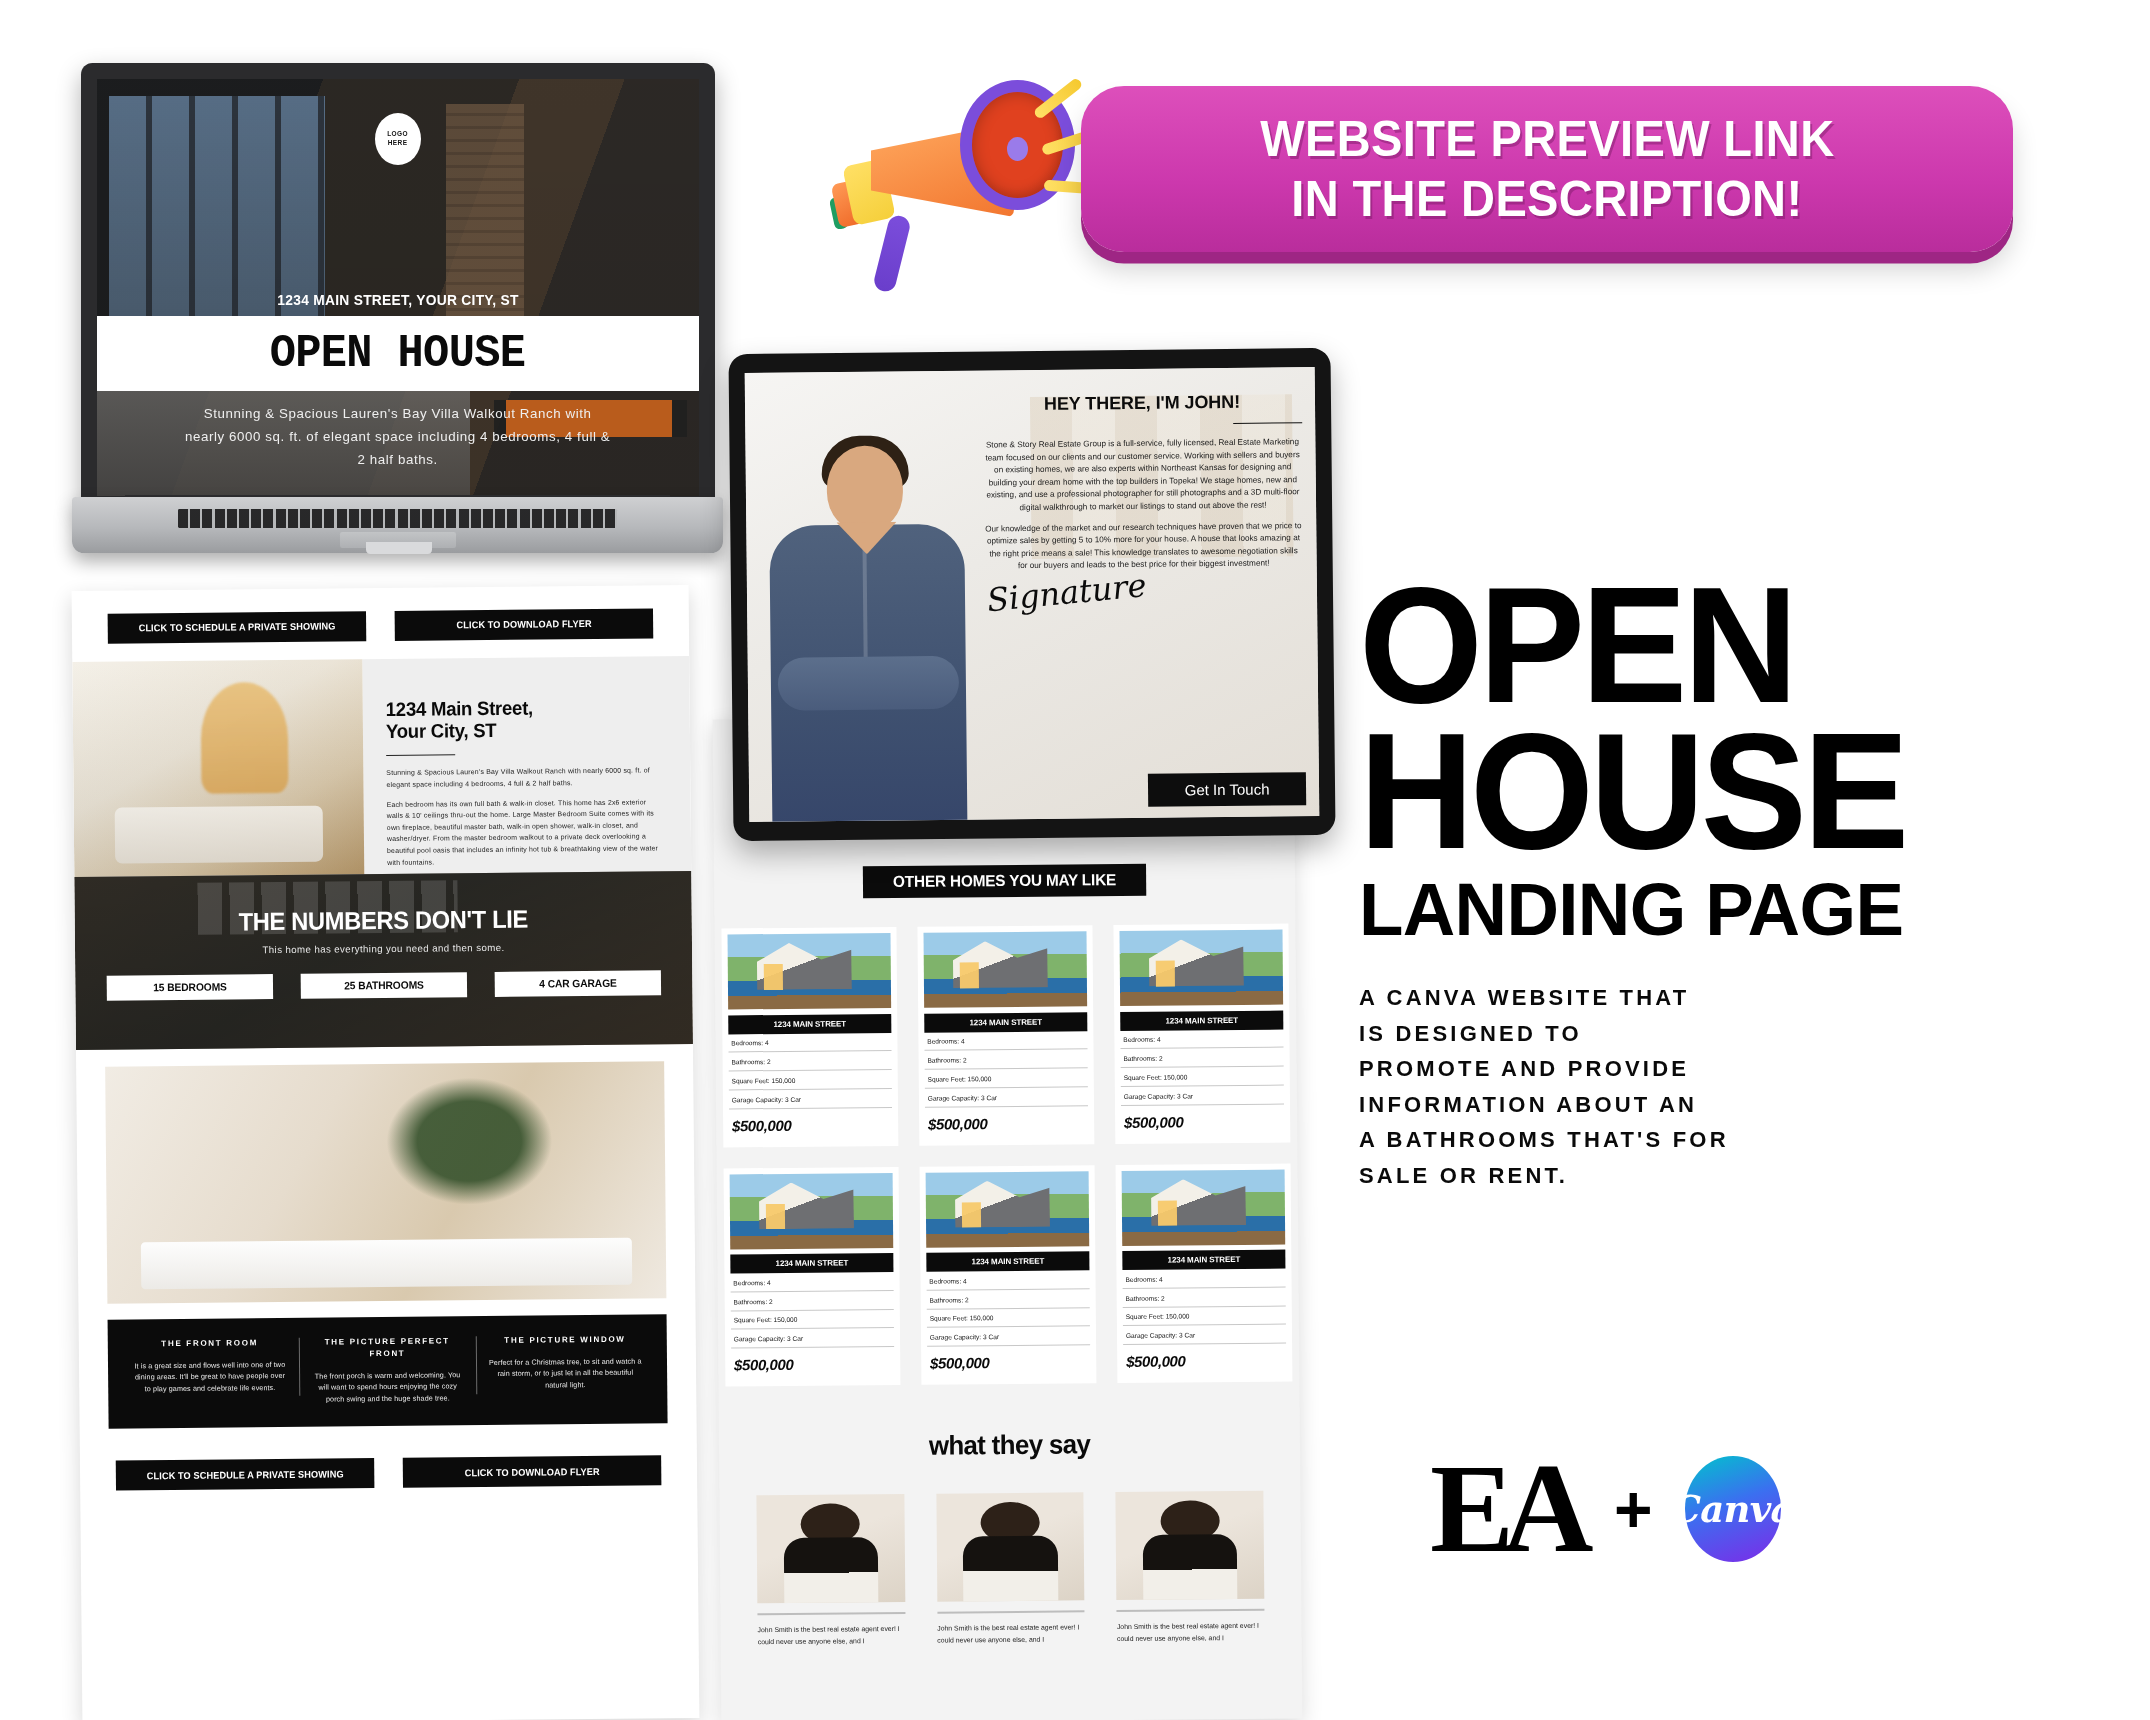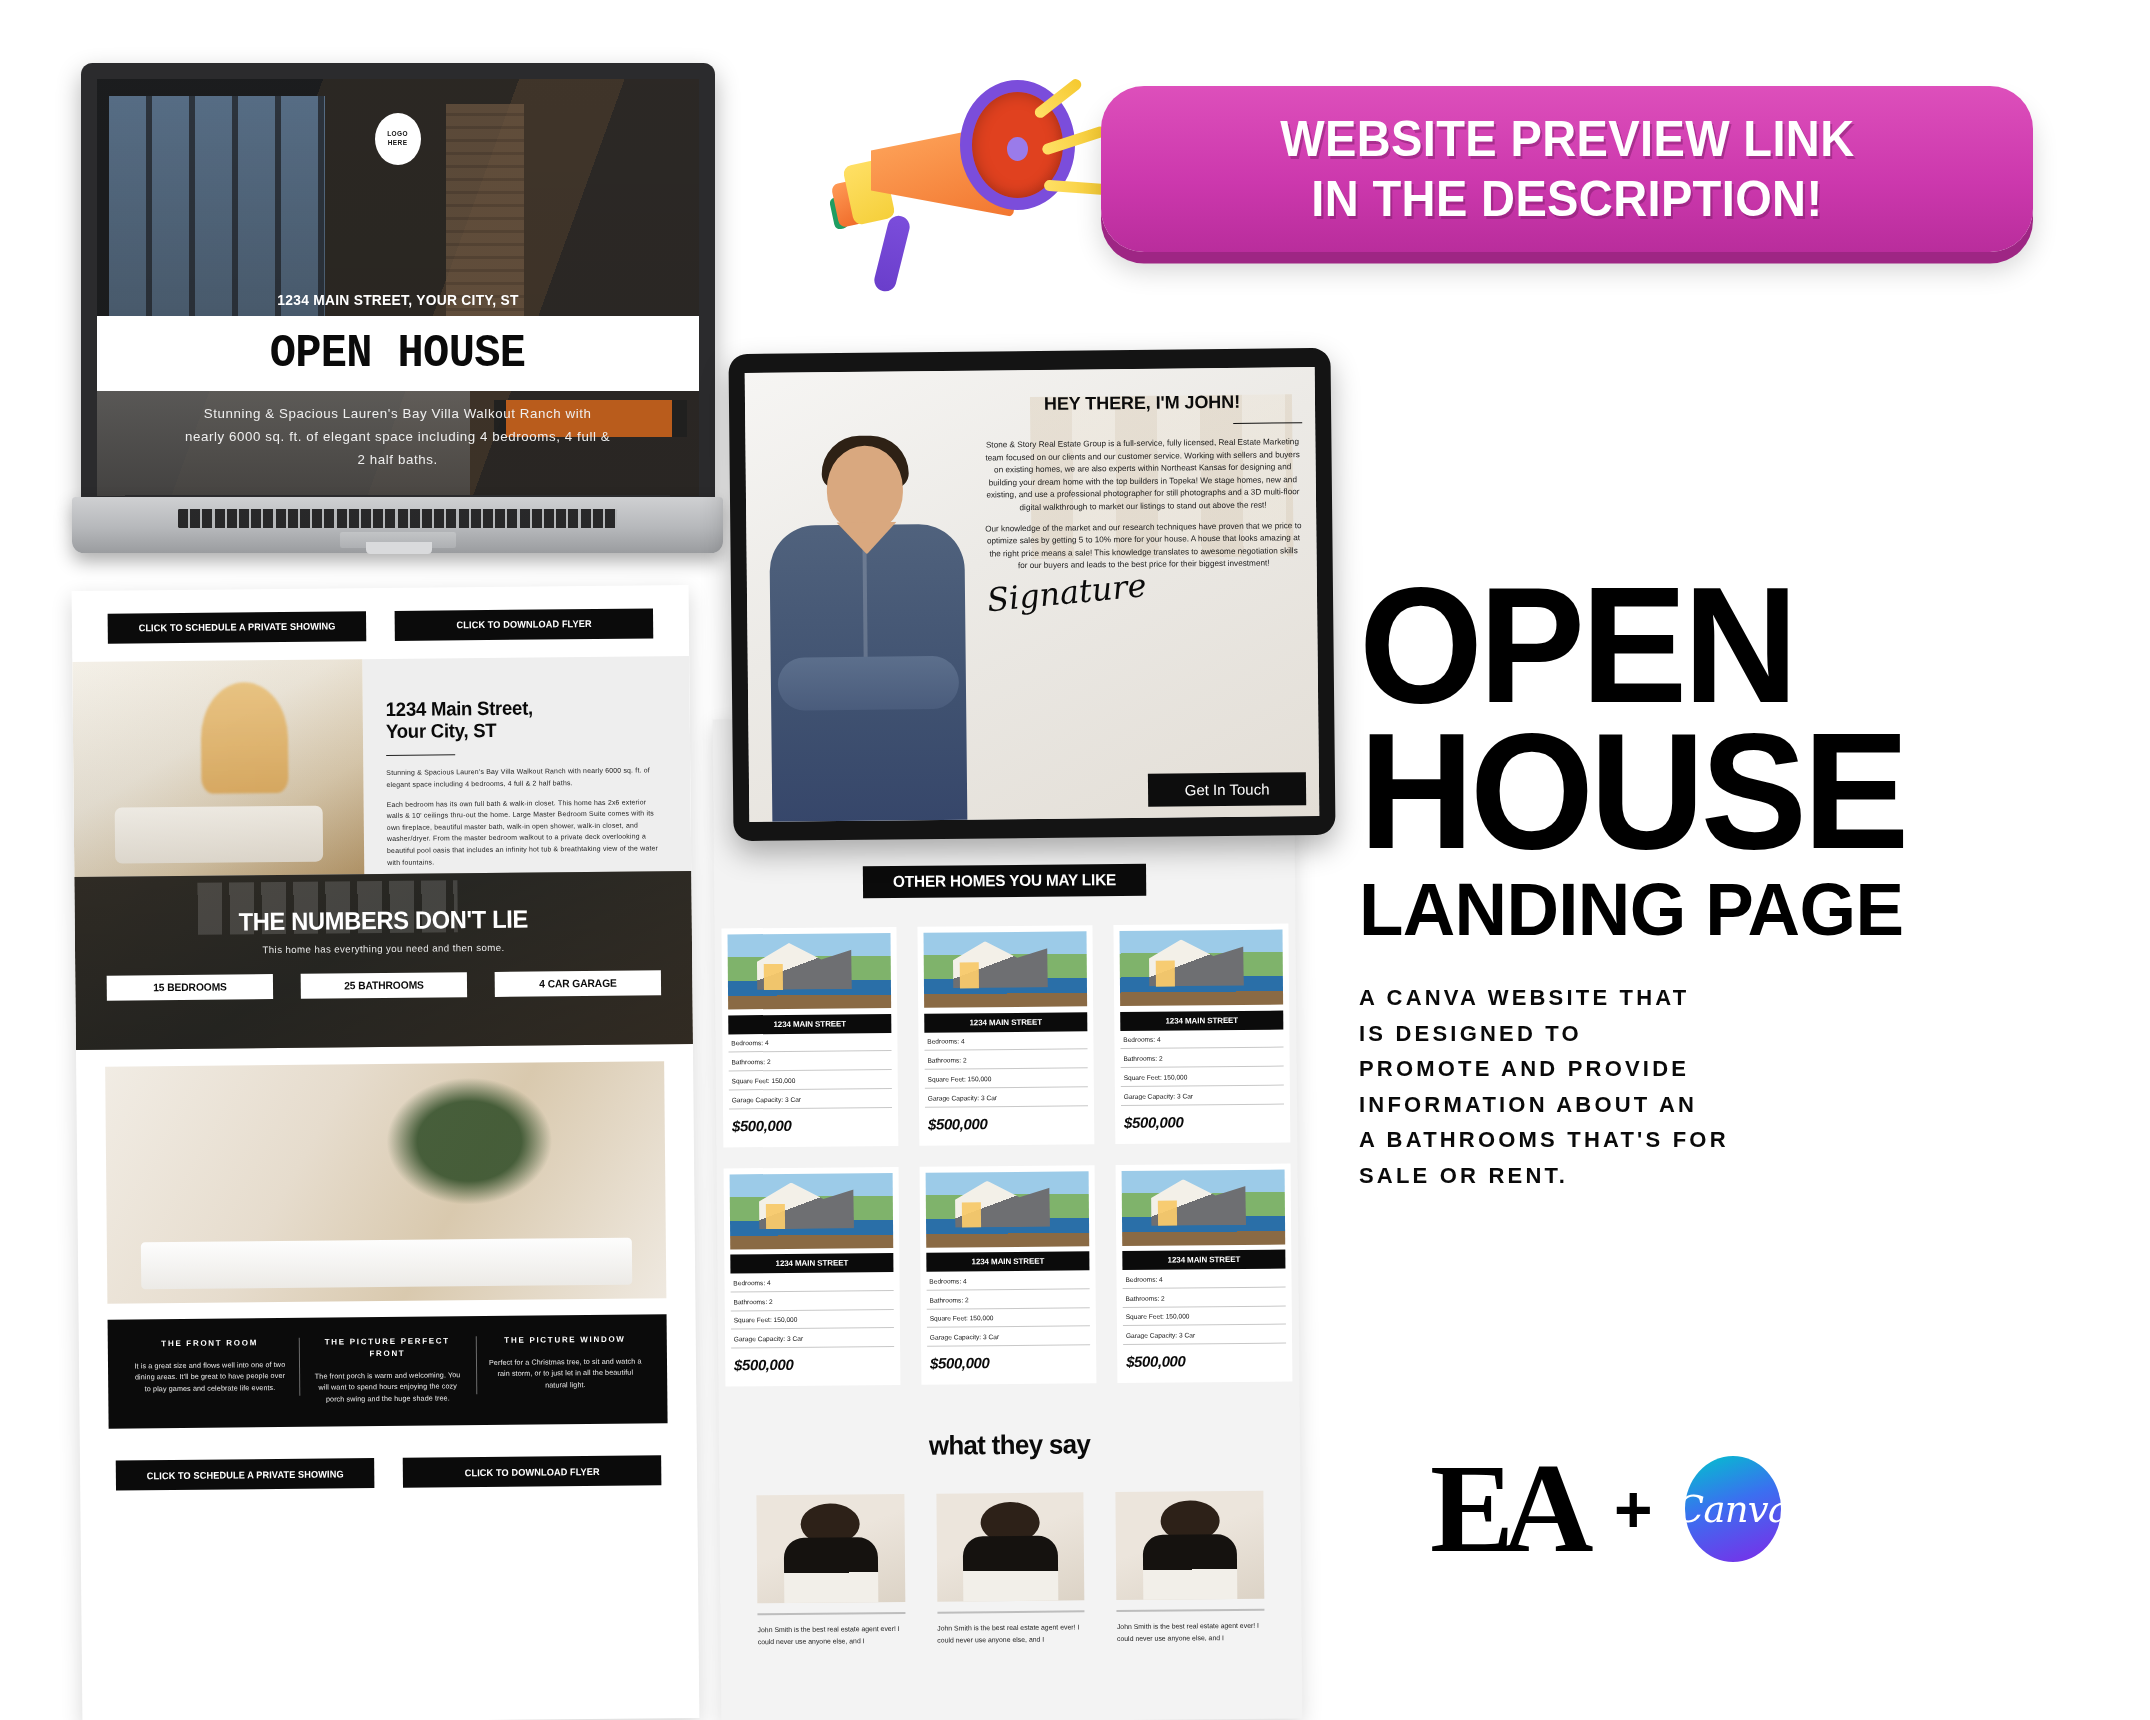--- a/index.html
+++ b/index.html
@@ -147,21 +147,21 @@
   .mg-r2 { left: 209px; top: 79px; width: 66px; transform: rotate(-18deg); }
   .mg-r3 { left: 212px; top: 126px; width: 66px; transform: rotate(4deg); }
 
   
   #pink-banner {
     position: absolute; left: 1081px; top: 86px; width: 932px; height: 166px;
     border-radius: 43px;
     background: linear-gradient(180deg,#dd4fbb 0%,#cc38ad 58%,#b92d9c 100%);
     box-shadow: 0 11.5px 0 #9e2684, 0 18.6px 26px rgba(0,0,0,.16);
     display: flex; flex-direction: column;
-    align-items: center; justify-content: center; gap: 2.9px; margin-left: 20px;
+    align-items: center; justify-content: center; gap: 2.9px;
   }
   #pink-banner div {
     color: #fff; font-size: 50px; font-weight: 800; letter-spacing: 0.4px;
     text-shadow: 2.2px 2.9px 0 rgba(120,25,100,.45);
     transform: scaleX(.94); white-space: nowrap;
   }
 
   
   #right-col { position: absolute; left: 1359px; top: 579px; width: 760px; }
   .rc-open, .rc-house {
@@ -183,21 +183,21 @@
   #brands { position: absolute; left: 1430px; top: 1455px; display: flex; align-items: center; gap: 32px; }
   .ea-logo { font-family: "Liberation Serif", serif; font-size: 126px; font-weight: 700; line-height: .86; color: #000; letter-spacing: -11.5px; }
   .plus-sign { font-size: 66px; font-weight: 700; color: #000; line-height: 1; }
   .canva-badge {
     width: 96px; height: 106px; border-radius: 50%;
     background: linear-gradient(160deg,#00c4cc 0%,#3b6ff0 45%,#7d2ae8 100%);
     display: flex; align-items: center; justify-content: center;
   }
   .canva-badge span {
     font-family: "DejaVu Serif", serif; font-style: italic;
-    color: #fff; font-size: 37px; font-weight: 400; letter-spacing: -0.7px;
+    color: #fff; font-size: 37px; font-weight: 700; letter-spacing: -0.7px;
   }
 
   
   #tablet {
     position: absolute; left: 731px; top: 351px; width: 602px; height: 487px;
     background: #141414; border-radius: 18.6px; padding: 18.6px 16px;
     box-shadow: 0 13px 29px rgba(0,0,0,.30);
     transform: rotate(-0.6deg);
   }
   .tb-screen { position: relative; width: 100%; height: 100%; overflow: hidden; background: #efeeec; }

